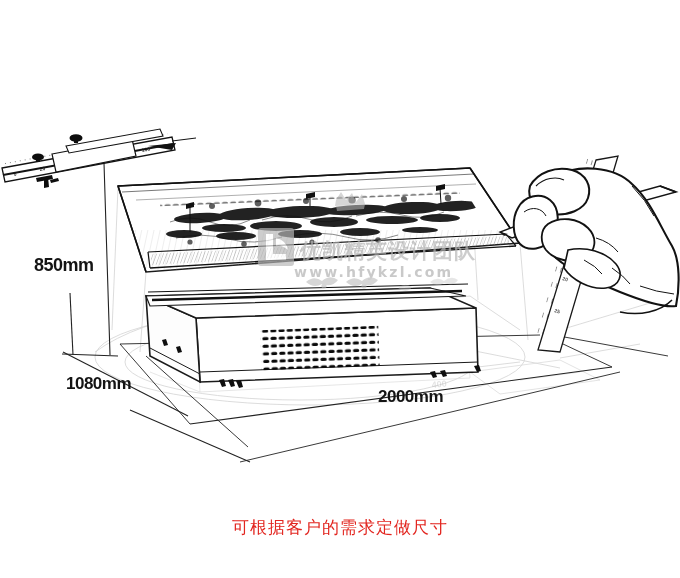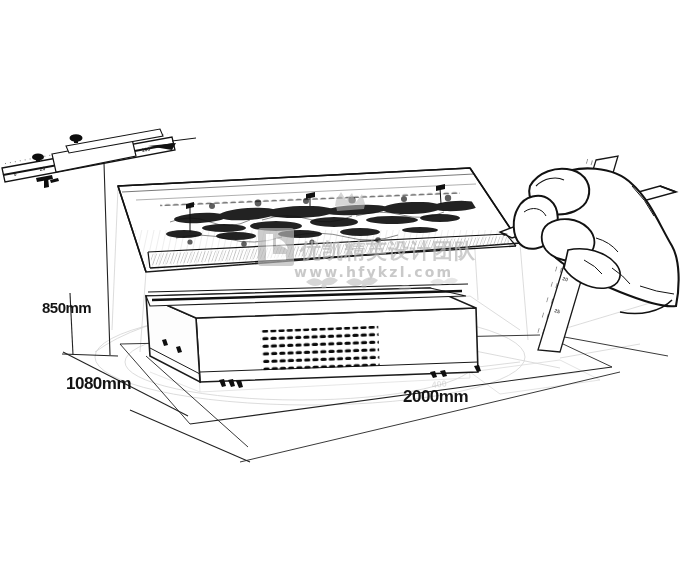--- a/index.html
+++ b/index.html
@@ -24,23 +24,23 @@
     height: 578px;
   }
   .dim-label {
     position: absolute;
     font-family: "Liberation Sans", sans-serif;
     font-weight: 700;
     color: #141414;
     white-space: nowrap;
     letter-spacing: -0.5px;
   }
-  #label-height { left: 42px; top: 255px; font-size: 15px; margin-top: 44px; }
+  #label-height { left: 34px; top: 255px; font-size: 18px; }
   #label-depth  { left: 66px; top: 374px; font-size: 17px; }
-  #label-width  { left: 403px; top: 387px; font-size: 17px; text-align: right; }
+  #label-width  { left: 378px; top: 387px; font-size: 17px; text-align: right; }
 
   #caption {
     position: absolute;
     left: 0;
     top: 516px;
     width: 680px;
     text-align: center;
     font-family: "Liberation Sans", "DejaVu Sans", sans-serif;
     font-size: 17px;
     font-weight: 400;
@@ -375,14 +375,15 @@
 
     <path d="M672 300 C 660 312, 640 316, 620 312" stroke="#121212" stroke-width="1.6" fill="none"></path>
   </svg>
 
   <div class="dim-label" id="label-height">850mm</div>
 
   <div class="dim-label" id="label-depth">1080mm</div>
 
   <div class="dim-label" id="label-width">2000mm</div>
 
+  <div id="caption" style="color: rgb(226, 37, 31);">可根据客户的需求定做尺寸</div>
 
 </div>
 
 </body></html>

